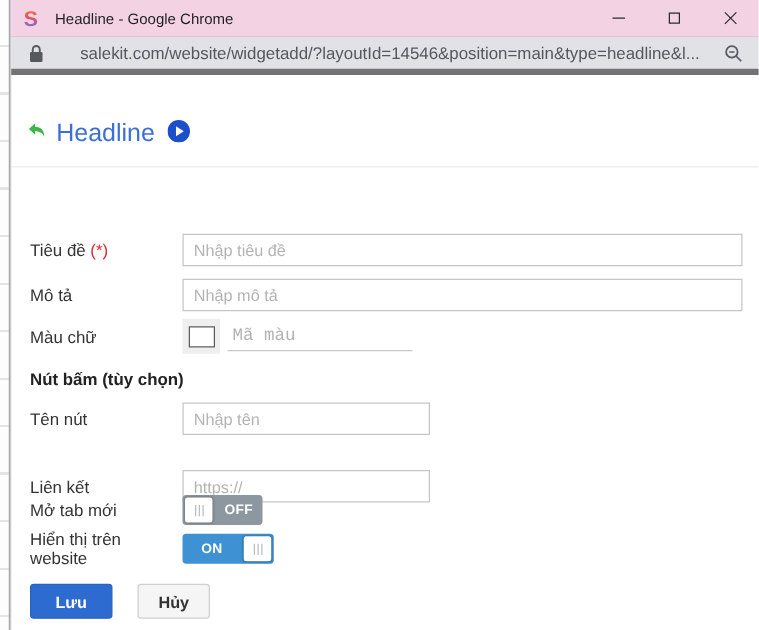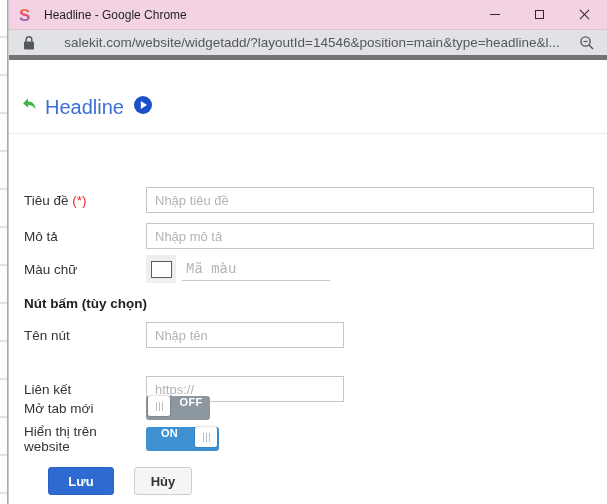--- a/index.html
+++ b/index.html
@@ -66,33 +66,33 @@
     align-items:center; justify-content:center; }
   .swatch{ width:21px; height:17px; background:#fff; border:1px solid #5c5c5c; }
   .color-input{
     width:148px; height:24px; border:none; border-bottom:1px solid #c9c9c9;
     margin-left:6px; font-size:14px; padding:0 4px; outline:none;
     font-family:Liberation Mono, monospace; color:#333;
   }
   .color-input::placeholder{ color:#b3b3b3; opacity:1; }
   .section-heading{ font-size:13.5px; font-weight:bold; color:#222; }
   
-  .toggle{ display:flex; align-items:flex-start; height:24px; border-radius:3px;
+  .toggle{ display:flex; align-items:center; height:24px; border-radius:3px;
     cursor:pointer; }
   .toggle.off{ width:64px; background:#8d97a0; }
   .toggle.on{ width:73px; background:#3e92d4; }
   .t-handle{ width:22px; height:20px; background:#fff; border-radius:2px;
     margin:0 2px; display:flex; align-items:center; justify-content:center;
     gap:2px; box-shadow:0 0 2px rgba(0,0,0,.35); flex-shrink:0; }
   .t-handle i{ width:1px; height:9px; background:#b9bec3; display:block; }
   .t-label{ flex:1; text-align:center; color:#fff; font-size:11px;
     font-weight:bold; letter-spacing:.3px; }
   
   .btn{ height:28px; border-radius:3px; font-size:13px; font-weight:bold;
-    font-family:"Liberation Sans",sans-serif; cursor:pointer;margin-left:24px; }
+    font-family:"Liberation Sans",sans-serif; cursor:pointer; }
   .btn-save{ width:66px; background:#2e6bd0; border:1px solid #2a62c2;
     color:#fff; }
   .btn-cancel{ width:58px; margin-left:20px; background:#f5f5f5;
     border:1px solid #cfcfcf; color:#333; }
 </style>
 </head>
 <body>
 
 <div class="backdrop-strip"></div>
 

